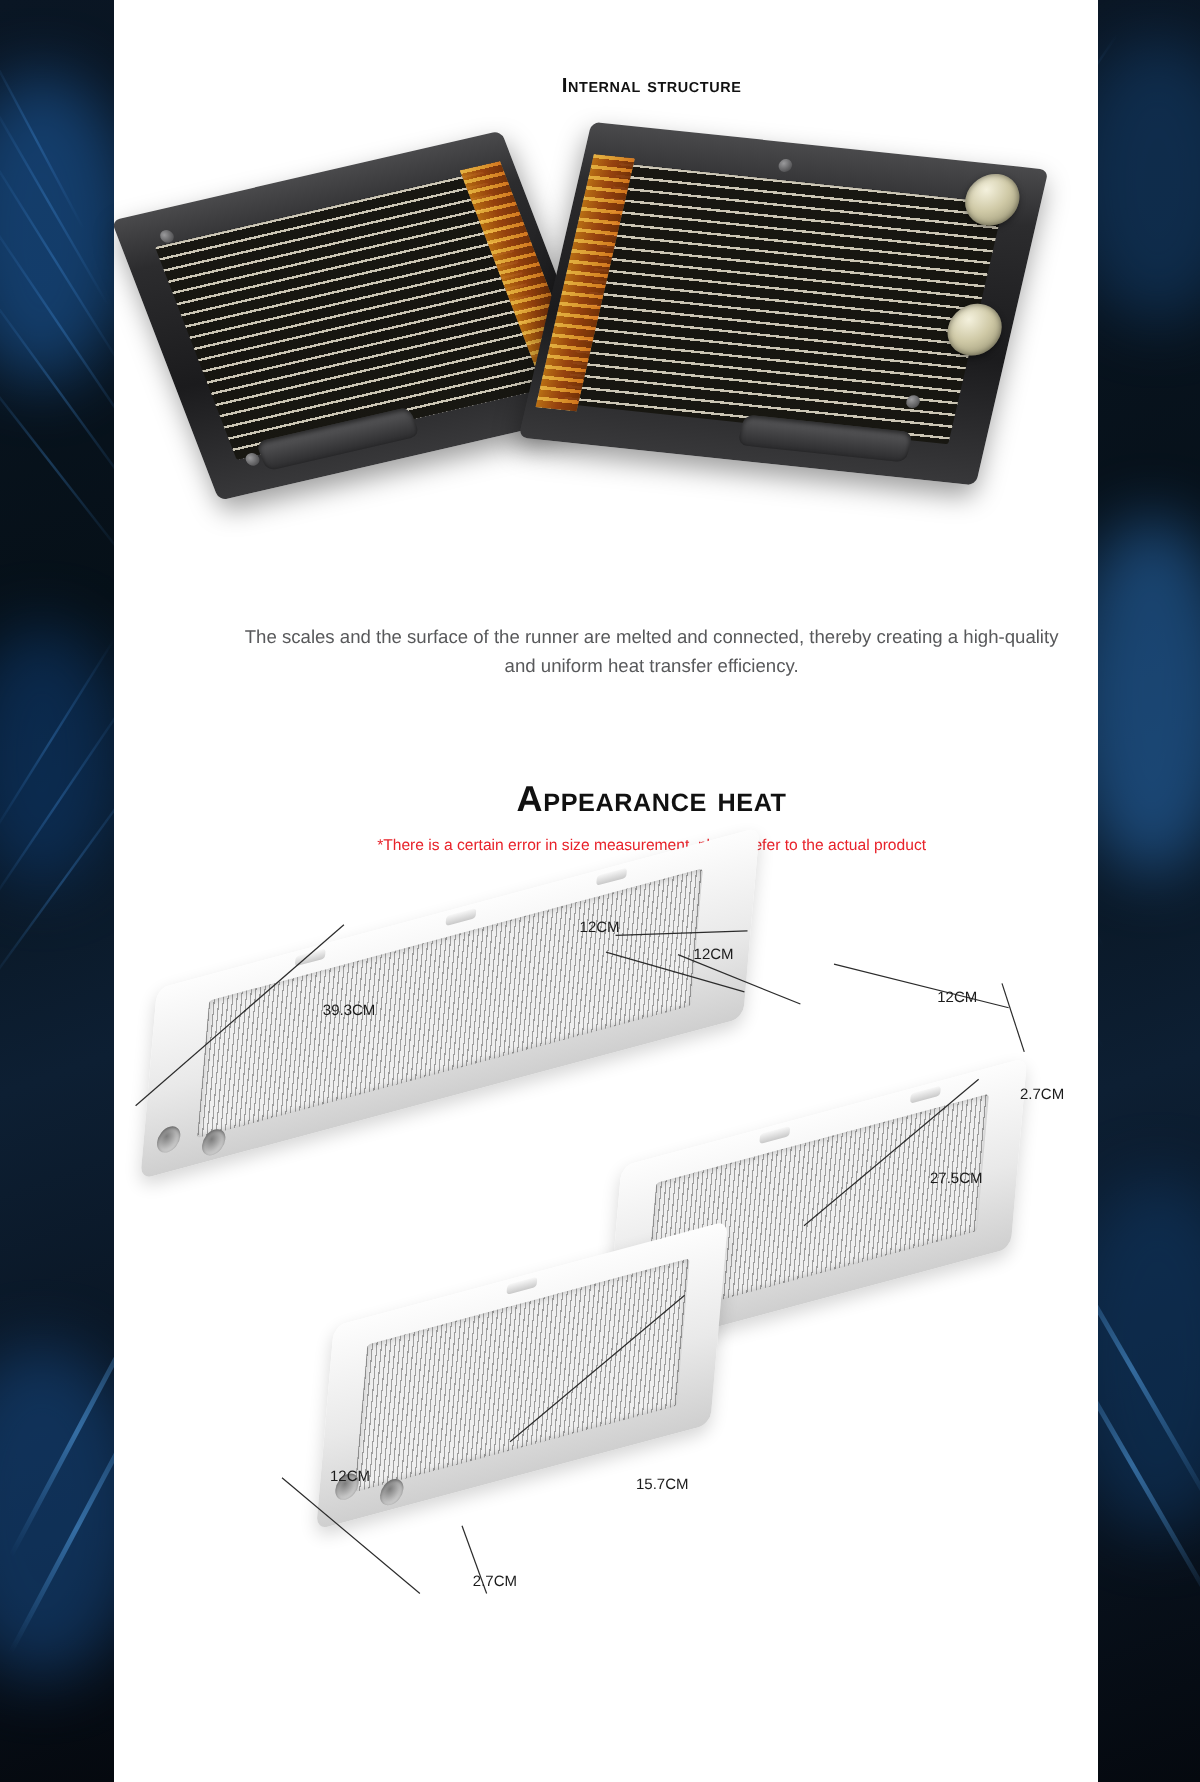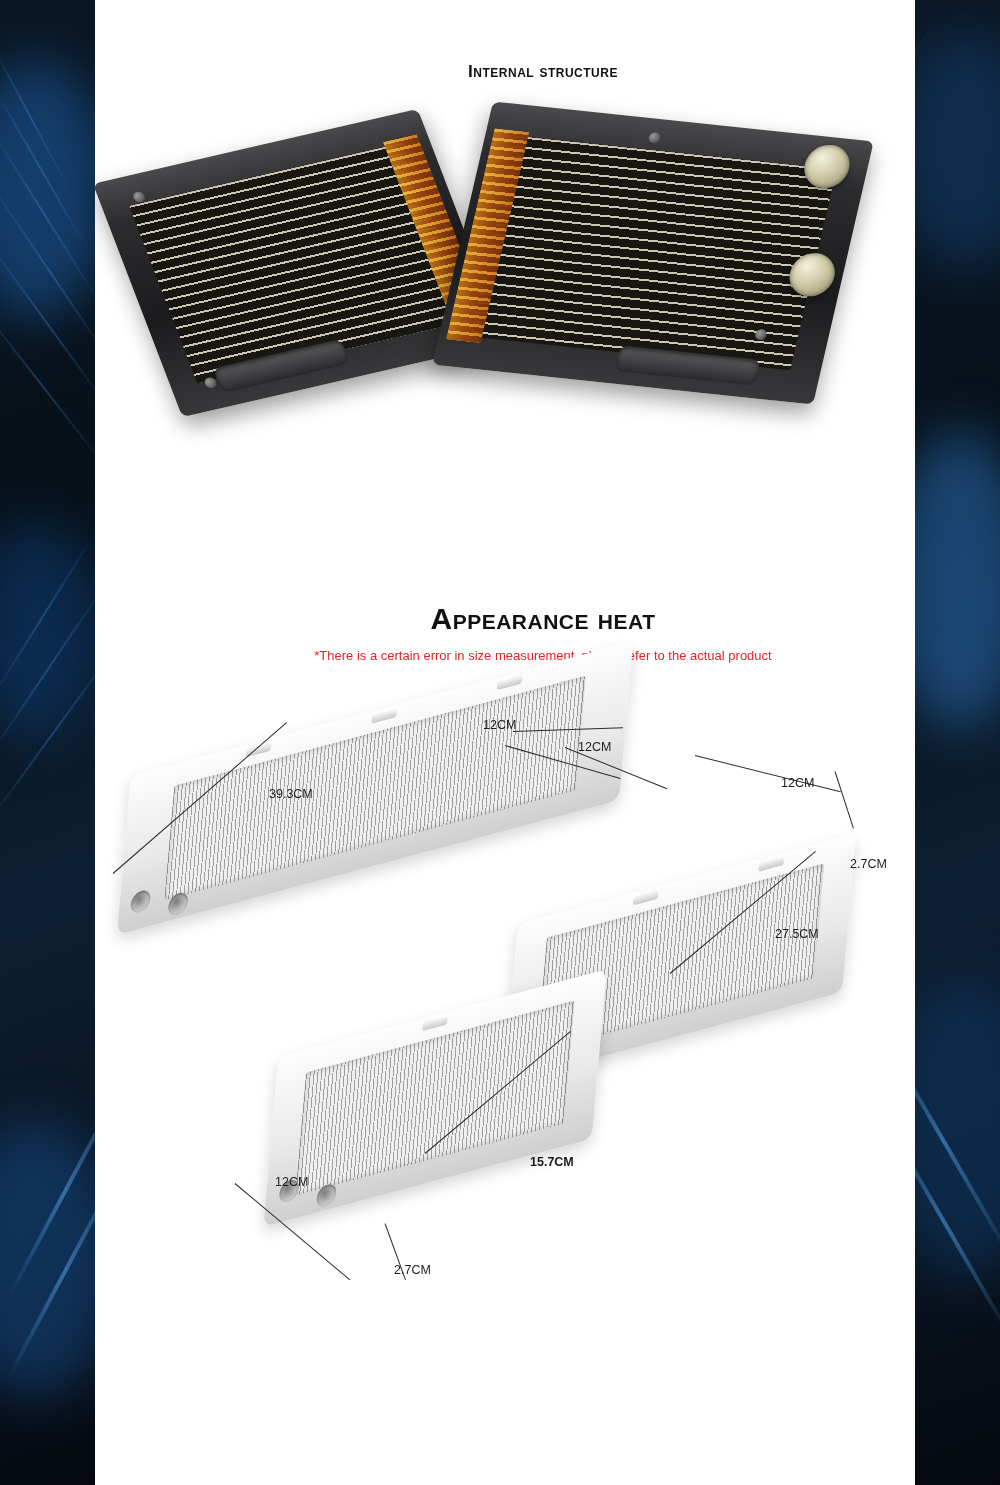--- a/index.html
+++ b/index.html
@@ -276,20 +276,21 @@
         <div class="copper" style="left:8px;"></div>
         <div class="port" style="right:18px; top:8px;"></div>
         <div class="port" style="right:8px; top:118px;"></div>
         <div class="slot" style="right:16%; bottom:5%; width:140px; height:26px;"></div>
         <div class="screw" style="left:42%; top:5%;"></div>
         <div class="screw" style="right:16%; bottom:22%;"></div>
       </div>
 
     </div>
 
+    <div class="caption">The scales and the surface of the runner are melted and connected, thereby creating a high-quality and uniform heat transfer efficiency.</div>
 
     <div style="height:82px;"></div>
     <div class="section-title" id="appearance-title">Appearance heat</div>
     <div class="note">*There is a certain error in size measurement, please refer to the actual product</div>
 
     <div class="photo2">
 
       <div class="wrad" id="wrad-360">
         <div class="wfins"></div>
         <div class="whole" style="left:12px; bottom:16px;"></div>
@@ -324,20 +325,20 @@
       <div class="dimline" style="left:330px; top:470px; width:190px; transform:rotate(-40deg);"></div>
       <div class="dimline" style="left:140px; top:500px; width:150px; transform:rotate(40deg);"></div>
       <div class="dimline" style="left:290px; top:540px; width:60px;  transform:rotate(70deg);"></div>
 
       <div class="dimlabel" style="left:388px; top:35px;">12CM</div>
       <div class="dimlabel" style="left:483px; top:57px;">12CM</div>
       <div class="dimlabel" style="left:174px; top:104px;">39.3CM</div>
       <div class="dimlabel" style="left:686px; top:93px;">12CM</div>
       <div class="dimlabel" style="left:755px; top:174px;">2.7CM</div>
       <div class="dimlabel" style="left:680px; top:244px;">27.5CM</div>
-      <div class="dimlabel" style="left:435px; top:472px;font-weight:bold;">15.7CM</div>
+      <div class="dimlabel" style="left:435px; top:499px;">15.7CM</div>
       <div class="dimlabel" style="left:180px; top:492px;">12CM</div>
       <div class="dimlabel" style="left:299px; top:580px;">2.7CM</div>
 
     </div>
 
   </div>
 </div>
 
 </body></html>

